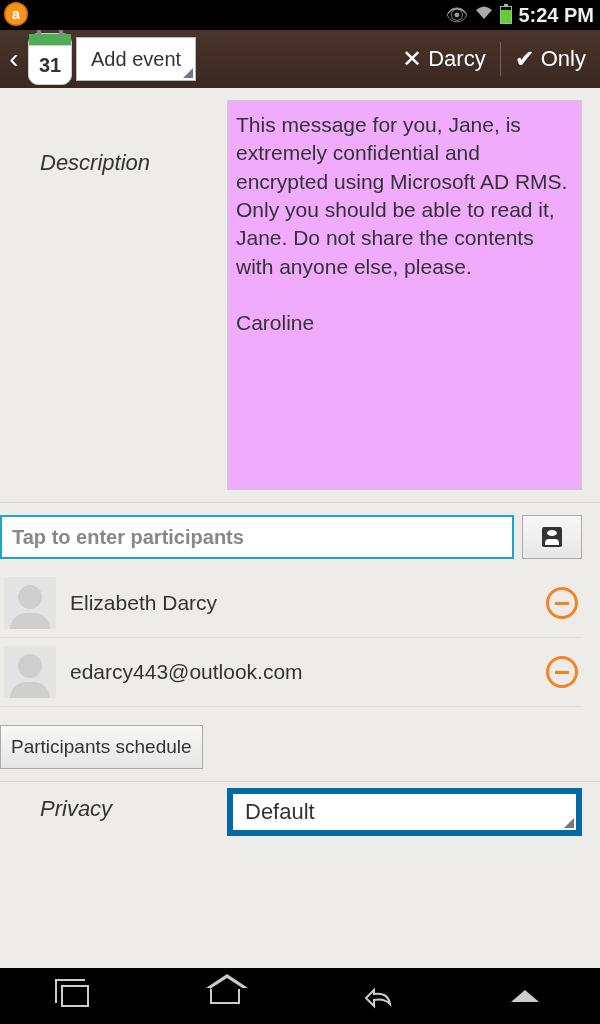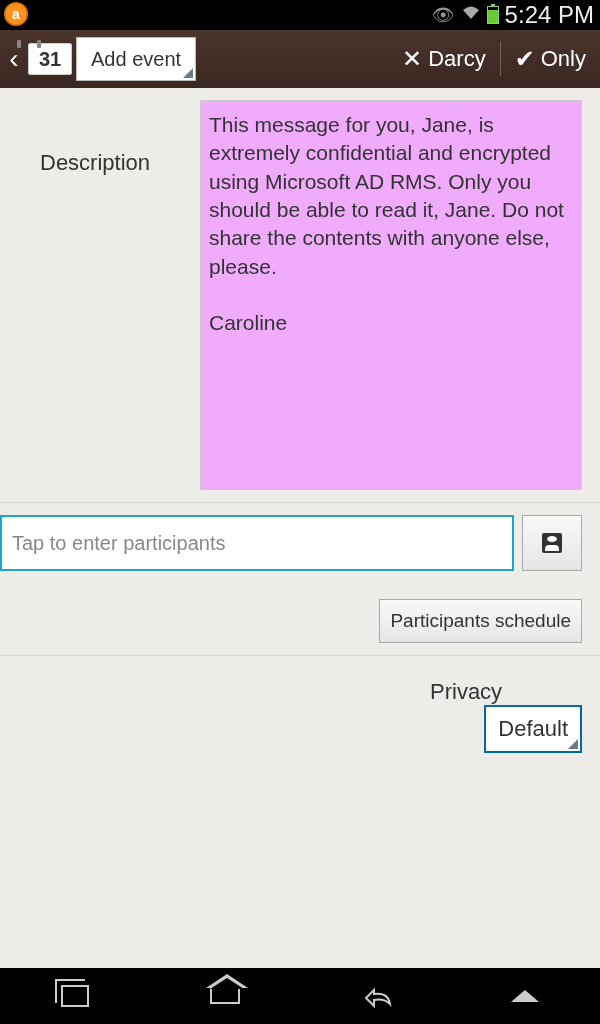--- a/index.html
+++ b/index.html
@@ -4,71 +4,71 @@
 <style>
   * { box-sizing: border-box; margin: 0; padding: 0; }
   html, body { width: 600px; height: 1024px; font-family: sans-serif; background: #eeece8; overflow: hidden; }
   
   
   .status-bar { height: 30px; background: #000; color: #ccc; display: flex; align-items: center; justify-content: flex-end; padding: 0 6px; font-size: 18px; gap: 6px; }
   .status-bar .overlay-icon { position: absolute; left: 4px; top: 2px; width: 24px; height: 24px; background: radial-gradient(circle, #f7931e 60%, #d97400 62%); border-radius: 50%; display:flex; align-items:center; justify-content:center; color:#fff; font-weight:bold; font-size:14px; }
   .battery { width: 12px; height: 18px; border: 1px solid #8c8; position: relative; }
   .battery::before { content:''; position:absolute; top:-3px; left:3px; width:4px; height:2px; background:#8c8; }
   .battery::after { content:''; position:absolute; bottom:0; left:0; right:0; height:80%; background:#6c3; }
-  .status-time { color:#eee; font-size:24px; }
+  .status-time { color:#eee; font-size:20px;font-weight:bold; }
   .wifi-ic, .eye-ic { color:#999; }
   
   
   .app-bar { height: 58px; background: linear-gradient(#4a342c, #3a2820); display: flex; align-items: center; padding: 0 4px; gap: 4px; }
   .back-chevron { color:#fff; font-size:28px; width:20px; text-align:center; }
-  .cal-icon { width:44px; height:32px; background:#fff; border:1px solid #ccc; border-radius:2px; position:relative; display:flex; flex-direction:row; }
+  .cal-icon { width:44px; height:52px; background:#fff; border:1px solid #ccc; border-radius:10px; position:relative; display:flex; flex-direction:column; }
   .cal-icon .top { height:12px; background:#4caf50; border-bottom:1px solid #ccc; position:relative; }
   .cal-icon .top::before, .cal-icon .top::after { content:''; position:absolute; top:-4px; width:4px; height:8px; background:#888; border-radius:1px; }
   .cal-icon .top::before { left:8px; } .cal-icon .top::after { right:8px; }
   .cal-icon .num { flex:1; display:flex; align-items:center; justify-content:center; font-size:20px; font-weight:bold; color:#333; }
   .add-event-btn { height:44px; padding:7px 14px; background:#fff; border:1px solid #bbb; font-size:20px; color:#333; position:relative; display:flex; align-items:center; }
   .spinner-corner::after { content:''; position:absolute; bottom:2px; right:2px; width:0; height:0; border-left:10px solid transparent; border-bottom:10px solid #6a7a8a; }
   .bar-spacer { flex:1; }
   .bar-btn { display:flex; align-items:center; gap:6px; color:#fff; font-size:22px; padding:0 10px; height:100%; }
   .bar-div { width:1px; height:34px; background:rgba(255,255,255,.25); }
   .x-ic, .check-ic { font-size:24px; }
   
   
   .content { height: calc(1024px - 30px - 58px - 56px); overflow:hidden; }
   .row { display:flex; border-top:1px solid #d8d6d0; padding:12px 10px 12px 0; }
   .row:first-child { border-top:none; }
-  .row-label { width:200px; padding-left:40px; font-size:22px; color:#333; padding-top:50px; }
+  .row-label { width:227px; padding-left:40px; font-size:22px; color:#333; padding-top:50px;font-style:italic; }
   .row-content { flex:1; padding-right:8px; }
   
   .desc-box { border:1px solid #ccc; background:#f0abfc; min-height:390px; padding:10px 8px 10px 8px; font-size:21px; color:#333; line-height:1.35; white-space:pre-wrap; }
   .row.desc .row-label { padding-top:50px; }
   
   .row.part .row-label { padding-top:155px; }
   .part-input-row { display:flex; gap:8px; align-items:stretch; margin-bottom:10px; }
-  .part-input { flex:1; border:2px solid #1ea5c7; background:#fff; height:56px; padding:0 10px; font-size:20px; color:#888; display:flex; align-items:center; }
+  .part-input { flex:1; border:2px solid #1ea5c7; background:#fff; height:44px; padding:0 10px; font-size:20px; color:#888; display:flex; align-items:center;font-weight:bold; }
   .contact-btn { width:60px; border:1px solid #aaa; background:linear-gradient(#f8f8f8,#e6e6e6); display:flex; align-items:center; justify-content:center; }
   .contact-glyph { width:20px; height:20px; background:#333; border-radius:2px; position:relative; }
   .contact-glyph::before { content:''; position:absolute; top:3px; left:5px; width:10px; height:6px; border-radius:50%; background:#fff; }
   .contact-glyph::after { content:''; position:absolute; bottom:2px; left:3px; width:14px; height:6px; border-radius:4px 4px 0 0; background:#fff; }
   
   .part-list { }
   .part-item { display:flex; align-items:center; gap:14px; padding:8px 4px; border-bottom:1px solid #e0ddd6; }
   .avatar { width:52px; height:52px; background:#e4e4e4; position:relative; flex-shrink:0; }
   .avatar::before { content:''; position:absolute; top:8px; left:14px; width:24px; height:24px; border-radius:50%; background:#cfcfcf; }
   .avatar::after { content:''; position:absolute; bottom:0; left:6px; width:40px; height:16px; border-radius:20px 20px 0 0; background:#cfcfcf; }
   .part-name { flex:1; font-size:21px; color:#333; overflow:hidden; text-overflow:ellipsis; white-space:nowrap; }
   .remove-btn { width:32px; height:32px; border:3px solid #f58220; border-radius:50%; display:flex; align-items:center; justify-content:center; flex-shrink:0; }
   .remove-btn .bar { width:14px; height:3px; background:#f58220; }
   
-  .sched-row { display:flex; justify-content:flex-end; padding-top:18px; }
+  .sched-row { display:flex; padding-top:18px; }
   .sched-btn { border:1px solid #aaa; background:linear-gradient(#f8f8f8,#e6e6e6); font-size:19px; padding:10px 10px; color:#333; }
   
-  .row.priv { align-items:flex-end; padding-top:15px; padding-bottom:6px;flex-direction:column; }
+  .row.priv { align-items:flex-start; padding-top:6px; padding-bottom:6px; }
   .row.priv .row-label { padding-top:8px; }
-  .priv-select { border:2px solid #0369a1; background:#fff; height:48px; font-size:22px; color:#333; padding:0 12px; display:flex; align-items:center; position:relative; }
+  .priv-select { border:6px solid #0369a1; background:#fff; height:48px; font-size:22px; color:#333; padding:0 12px; display:flex; align-items:center; position:relative; }
   
   
   .nav-bar { height:56px; background:#000; display:flex; align-items:center; justify-content:space-around; position:absolute; bottom:0; left:0; right:0; }
   .nav-btn { width:60px; height:40px; display:flex; align-items:center; justify-content:center; }
   .nav-recent { width:28px; height:22px; border:2px solid #ccc; position:relative; }
   .nav-recent::before { content:''; position:absolute; top:-8px; left:-8px; width:28px; height:22px; border-top:2px solid #ccc; border-left:2px solid #ccc; }
   .nav-home { width:30px; height:16px; border:2px solid #ccc; border-top:none; position:relative; }
   .nav-home::before { content:''; position:absolute; top:-14px; left:-6px; width:0; height:0; border-left:21px solid transparent; border-right:21px solid transparent; border-bottom:14px solid #ccc; }
   .nav-home::after { content:''; position:absolute; top:-10px; left:-2px; width:0; height:0; border-left:17px solid transparent; border-right:17px solid transparent; border-bottom:11px solid #000; }
   .nav-back-shape { width:30px; height:20px; position:relative; }
@@ -124,20 +124,34 @@
 
   <div class="row part">
     <div class="row-content">
       <div class="part-input-row">
         <div class="part-input">Tap to enter participants</div>
         <div class="contact-btn">
           <div class="contact-glyph"></div>
         </div>
       </div>
       <div class="part-list">
+        <div class="part-item">
+          <div class="avatar"></div>
+          <div class="part-name">Elizabeth Darcy</div>
+          <div class="remove-btn">
+              <div class="bar"></div>
+            </div>
+        </div>
+        <div class="part-item">
+          <div class="avatar"></div>
+          <div class="part-name">edarcy443@outlook.com</div>
+          <div class="remove-btn">
+              <div class="bar"></div>
+            </div>
+        </div>
       </div>
       <div class="sched-row">
         <div class="sched-btn">Participants schedule</div>
       </div>
     </div>
   </div>
 
   <div class="row priv">
     <div class="row-label">Privacy</div>
     <div class="row-content">

